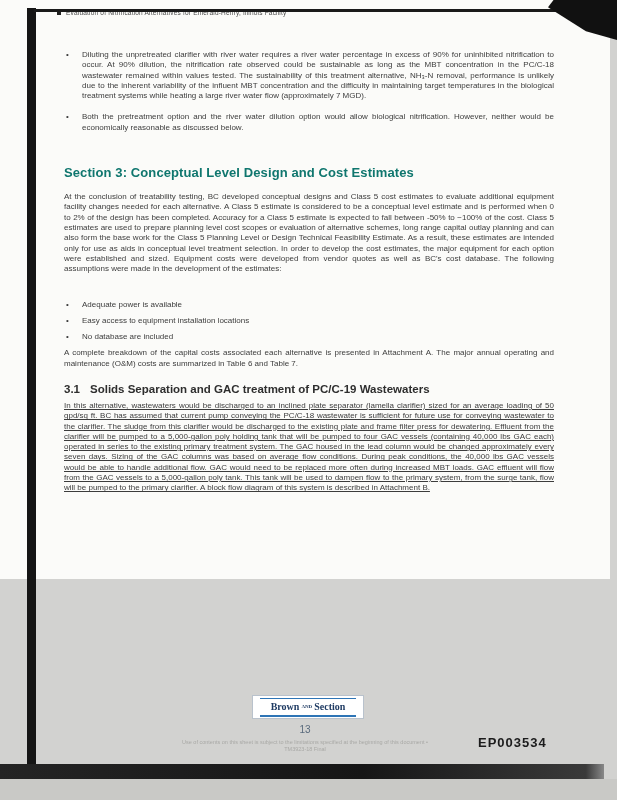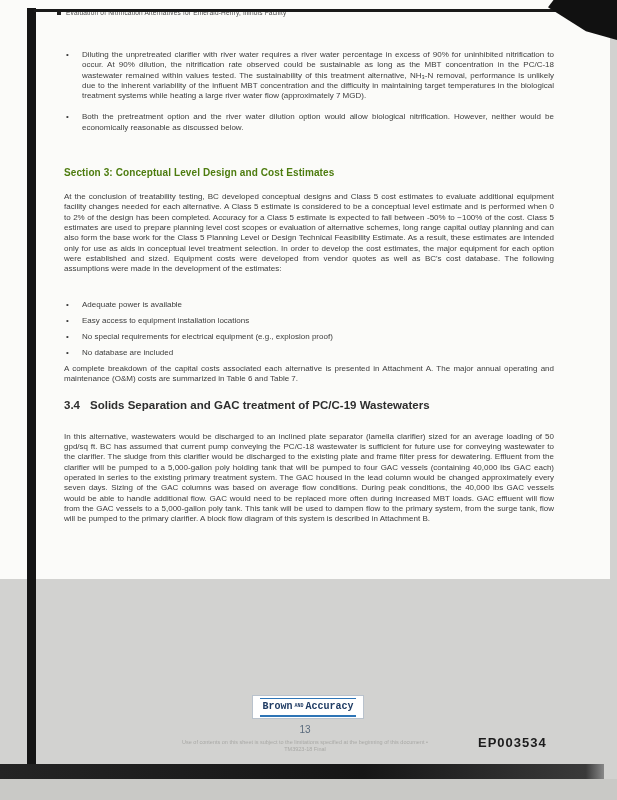--- a/index.html
+++ b/index.html
@@ -58,44 +58,44 @@
   ul.bullets { list-style: none; }
   ul.bullets > li {
     position: relative; padding-left: 18px;
   }
   ul.bullets > li::before {
     content: "•"; position: absolute; left: 2px; top: 0; color: #3c3c3c;
   }
   ul.top-bullets > li + li { margin-top: 11px; }
   h1.section-heading {
     margin-top: 31px;
-    font-size: 10px; line-height: 18px; font-weight: bold;
-    color: #4d7c0f; letter-spacing: 0.1px; text-align: left;
+    font-size: 13px; line-height: 18px; font-weight: bold;
+    color: #0f766e; letter-spacing: 0.1px; text-align: left;
   }
   p.intro { margin-top: 10px; }
   ul.assumptions { margin-top: 26px; text-align: left; }
   ul.assumptions > li { margin-bottom: 5.5px; }
   p.closing { margin-top: 6px; }
   h2.subsection-heading {
     margin-top: 13px;
     font-size: 11.5px; line-height: 14px; font-weight: bold;
     color: #2e2e2e; text-align: left;
   }
   h2.subsection-heading .sub-num { margin-right: 10px; }
-  p.body-31 { margin-top: 20px; }
+  p.body-31 { margin-top: 5px; text-decoration: underline; }
   
   .logo-box {
     position: absolute; left: 252px; top: 695px; width: 112px; height: 24px;
     background: #fff; border: 1px solid #b9c2cc;
     display: flex; flex-direction: column; justify-content: center; align-items: center;
   }
   .logo-rule { width: 96px; height: 1.5px; background: #2e75b6; }
   .logo-text {
     padding: 1.5px 0;
-    font-family: Liberation Mono, monospace;
+    font-family: Liberation Serif, serif;
     font-size: 10px; font-weight: bold; color: #1f3b63;
     display: flex; align-items: baseline; gap: 2px; line-height: 11px;
   }
   .logo-and { font-size: 5px; font-weight: bold; color: #1f3b63; position: relative; top: -2px; }
   .page-number {
     position: absolute; left: 0; top: 724px; width: 610px;
     text-align: center; font-size: 10px; color: #5a6b7d;
   }
   .disclaimer {
     position: absolute; left: 0; top: 739px; width: 610px;
@@ -122,38 +122,37 @@
         <li>Both the pretreatment option and the river water dilution option would allow biological nitrification. However, neither would be economically reasonable as discussed below.</li>
       </ul>
 
       <h1 class="section-heading">Section 3: Conceptual Level Design and Cost Estimates</h1>
 
       <p class="intro">At the conclusion of treatability testing, BC developed conceptual designs and Class 5 cost estimates to evaluate additional equipment facility changes needed for each alternative. A Class 5 estimate is considered to be a conceptual level estimate and is performed when 0 to 2% of the design has been completed. Accuracy for a Class 5 estimate is expected to fall between -50% to −100% of the cost. Class 5 estimates are used to prepare planning level cost scopes or evaluation of alternative schemes, long range capital outlay planning and can also form the base work for the Class 5 Planning Level or Design Technical Feasibility Estimate. As a result, these estimates are intended only for use as aids in conceptual level treatment selection. In order to develop the cost estimates, the major equipment for each option were established and sized. Equipment costs were developed from vendor quotes as well as BC's cost database. The following assumptions were made in the development of the estimates:</p>
 
       <ul class="bullets assumptions">
         <li>Adequate power is available</li>
         <li>Easy access to equipment installation locations</li>
-        <li>No special requirements for electrical equipment (e.g., explosion proof)</li>
         <li>No database are included</li>
       </ul>
 
       <p class="closing">A complete breakdown of the capital costs associated each alternative is presented in Attachment A. The major annual operating and maintenance (O&amp;M) costs are summarized in Table 6 and Table 7.</p>
 
-      <h2 class="subsection-heading"><span class="sub-num">3.4</span><span>Solids Separation and GAC treatment of PC/C-19 Wastewaters</span></h2>
+      <h2 class="subsection-heading"><span class="sub-num">3.1</span><span>Solids Separation and GAC treatment of PC/C-19 Wastewaters</span></h2>
 
       <p class="body-31">In this alternative, wastewaters would be discharged to an inclined plate separator (lamella clarifier) sized for an average loading of 50 gpd/sq ft. BC has assumed that current pump conveying the PC/C-18 wastewater is sufficient for future use for conveying wastewater to the clarifier. The sludge from this clarifier would be discharged to the existing plate and frame filter press for dewatering. Effluent from the clarifier will be pumped to a 5,000-gallon poly holding tank that will be pumped to four GAC vessels (containing 40,000 lbs GAC each) operated in series to the existing primary treatment system. The GAC housed in the lead column would be changed approximately every seven days. Sizing of the GAC columns was based on average flow conditions. During peak conditions, the 40,000 lbs GAC vessels would be able to handle additional flow. GAC would need to be replaced more often during increased MBT loads. GAC effluent will flow from the GAC vessels to a 5,000-gallon poly tank. This tank will be used to dampen flow to the primary system, from the surge tank, flow will be pumped to the primary clarifier. A block flow diagram of this system is described in Attachment B.</p>
 
     </div>
 
     <div class="logo-box">
       <div class="logo-rule"></div>
       <div class="logo-text">
         <span>Brown</span>
           <span class="logo-and">AND</span>
-          <span>Accuracy</span>
+          <span>Section</span>
       </div>
       <div class="logo-rule"></div>
     </div>
 
     <div class="page-number">13</div>
 
     <div class="disclaimer">
       <div>Use of contents on this sheet is subject to the limitations specified at the beginning of this document •</div>
       <div>TM3923-18 Final</div>
     </div>

